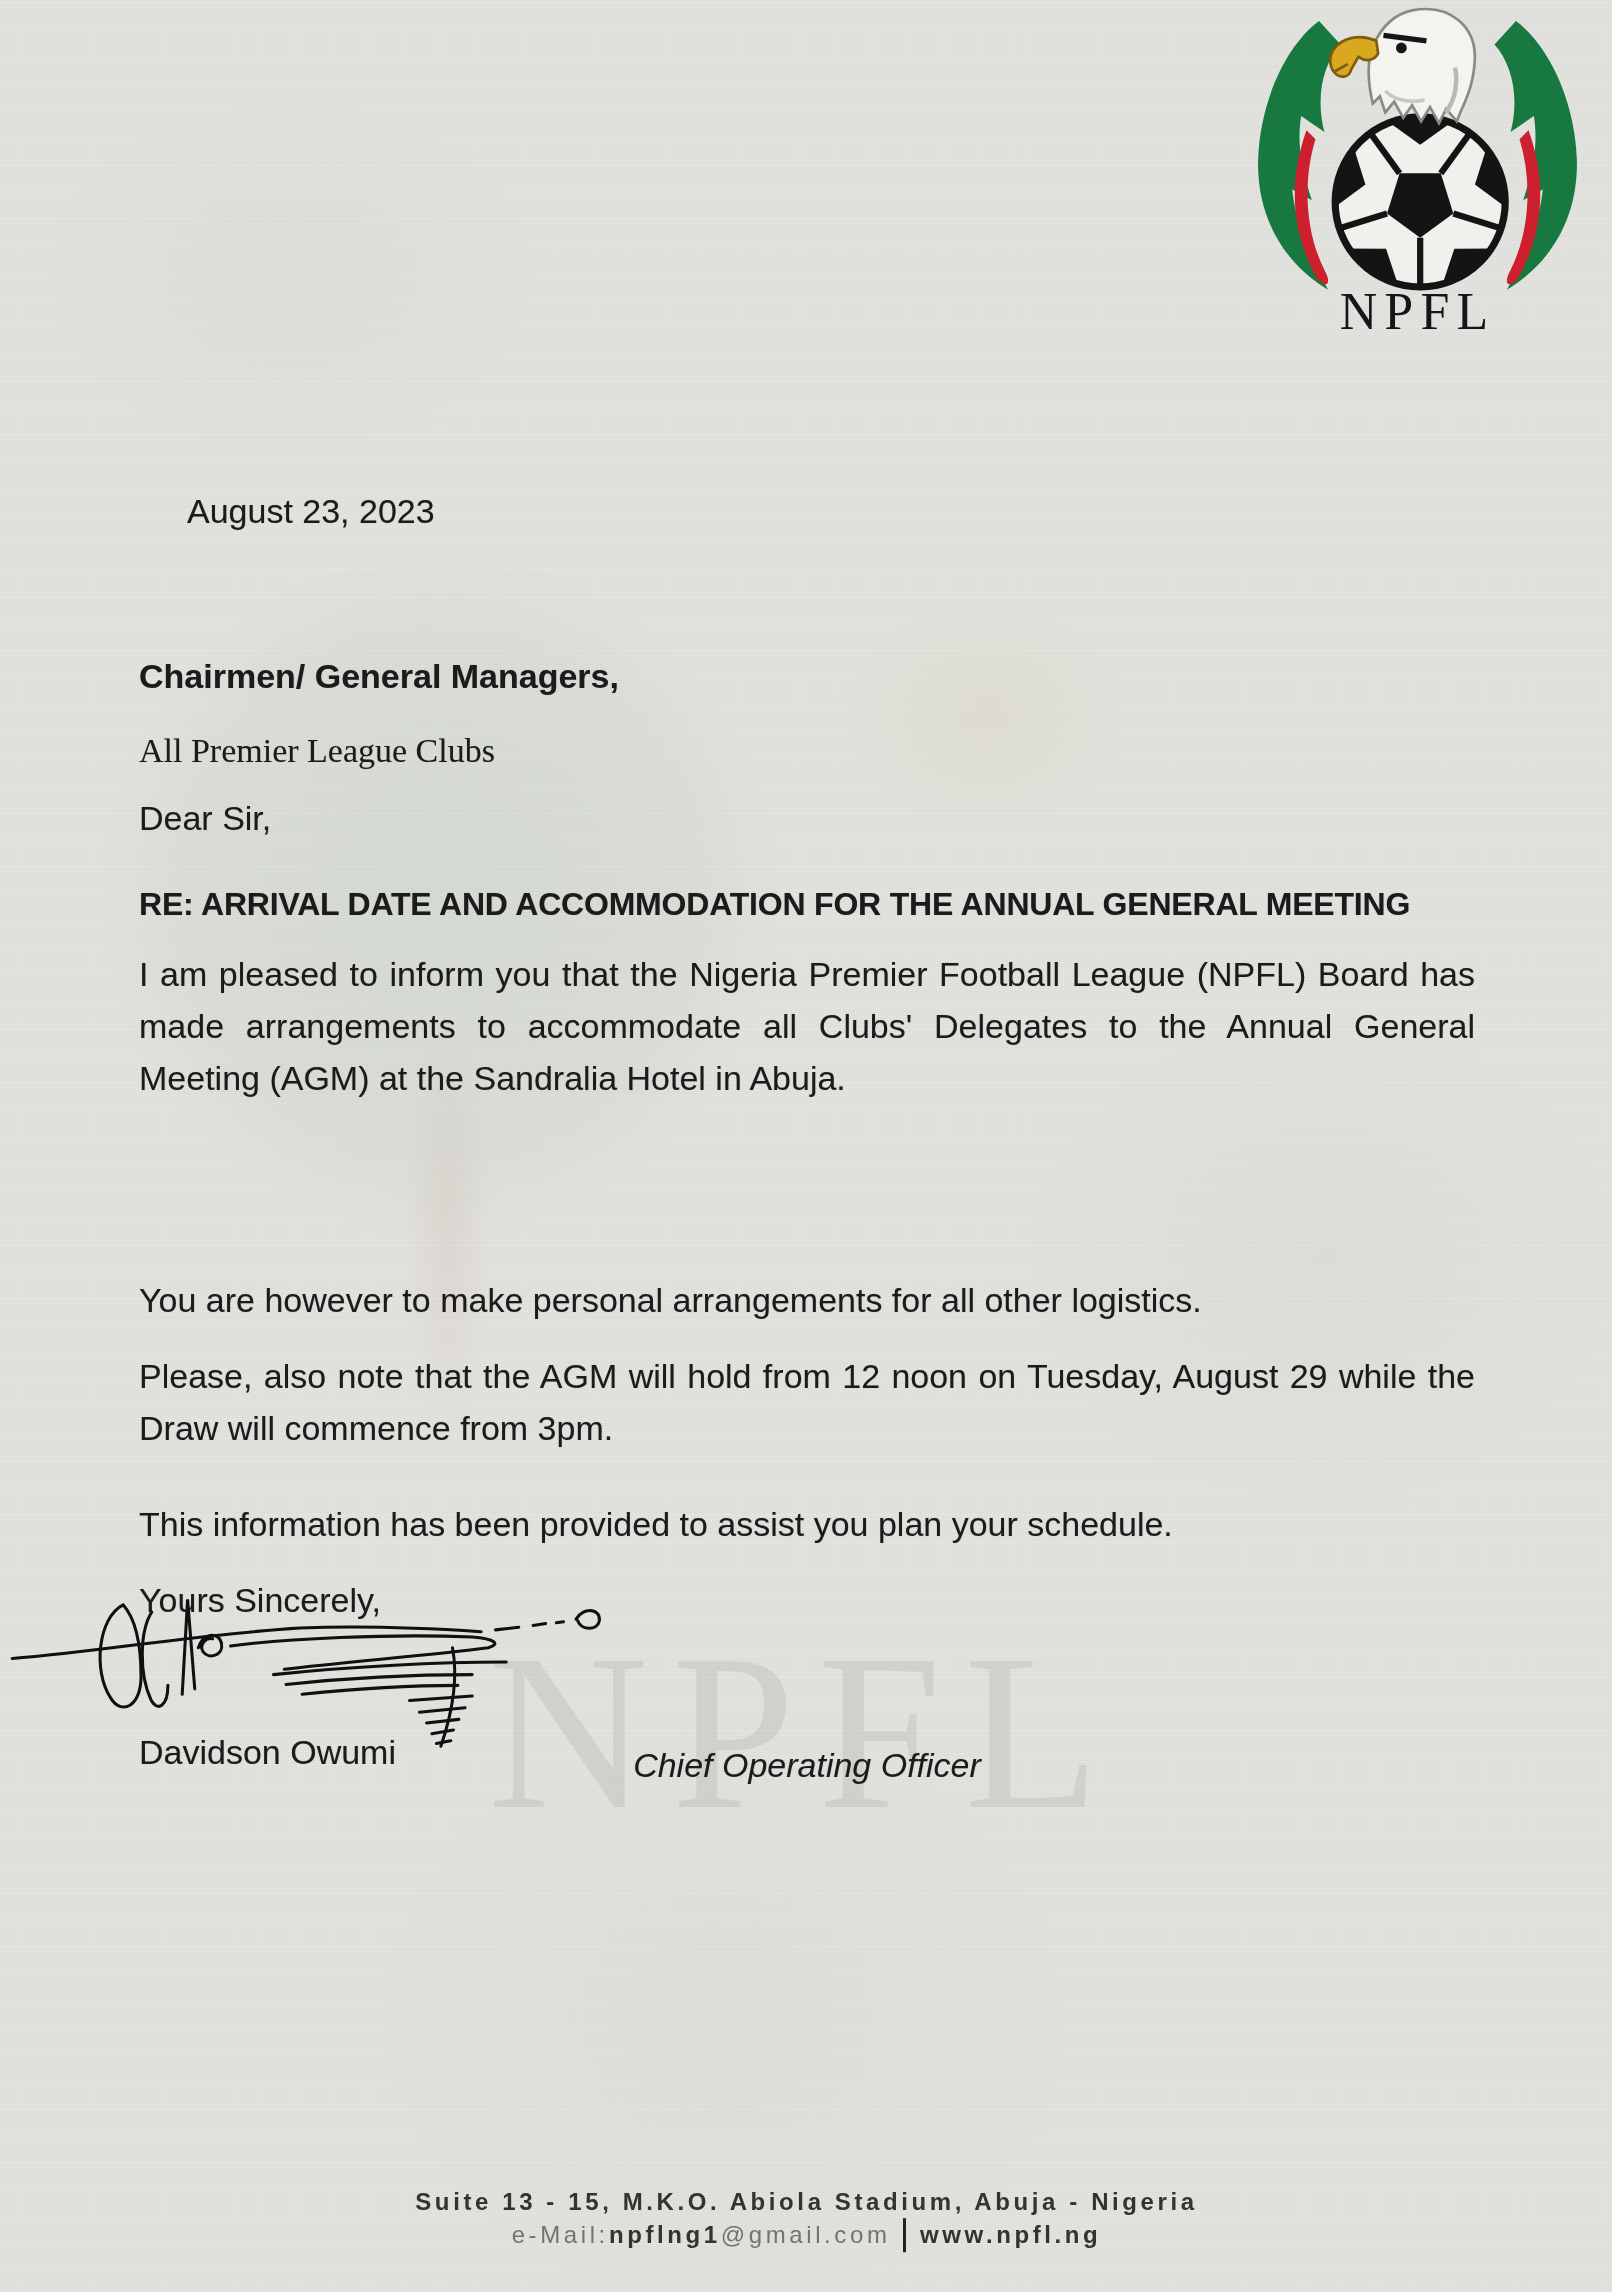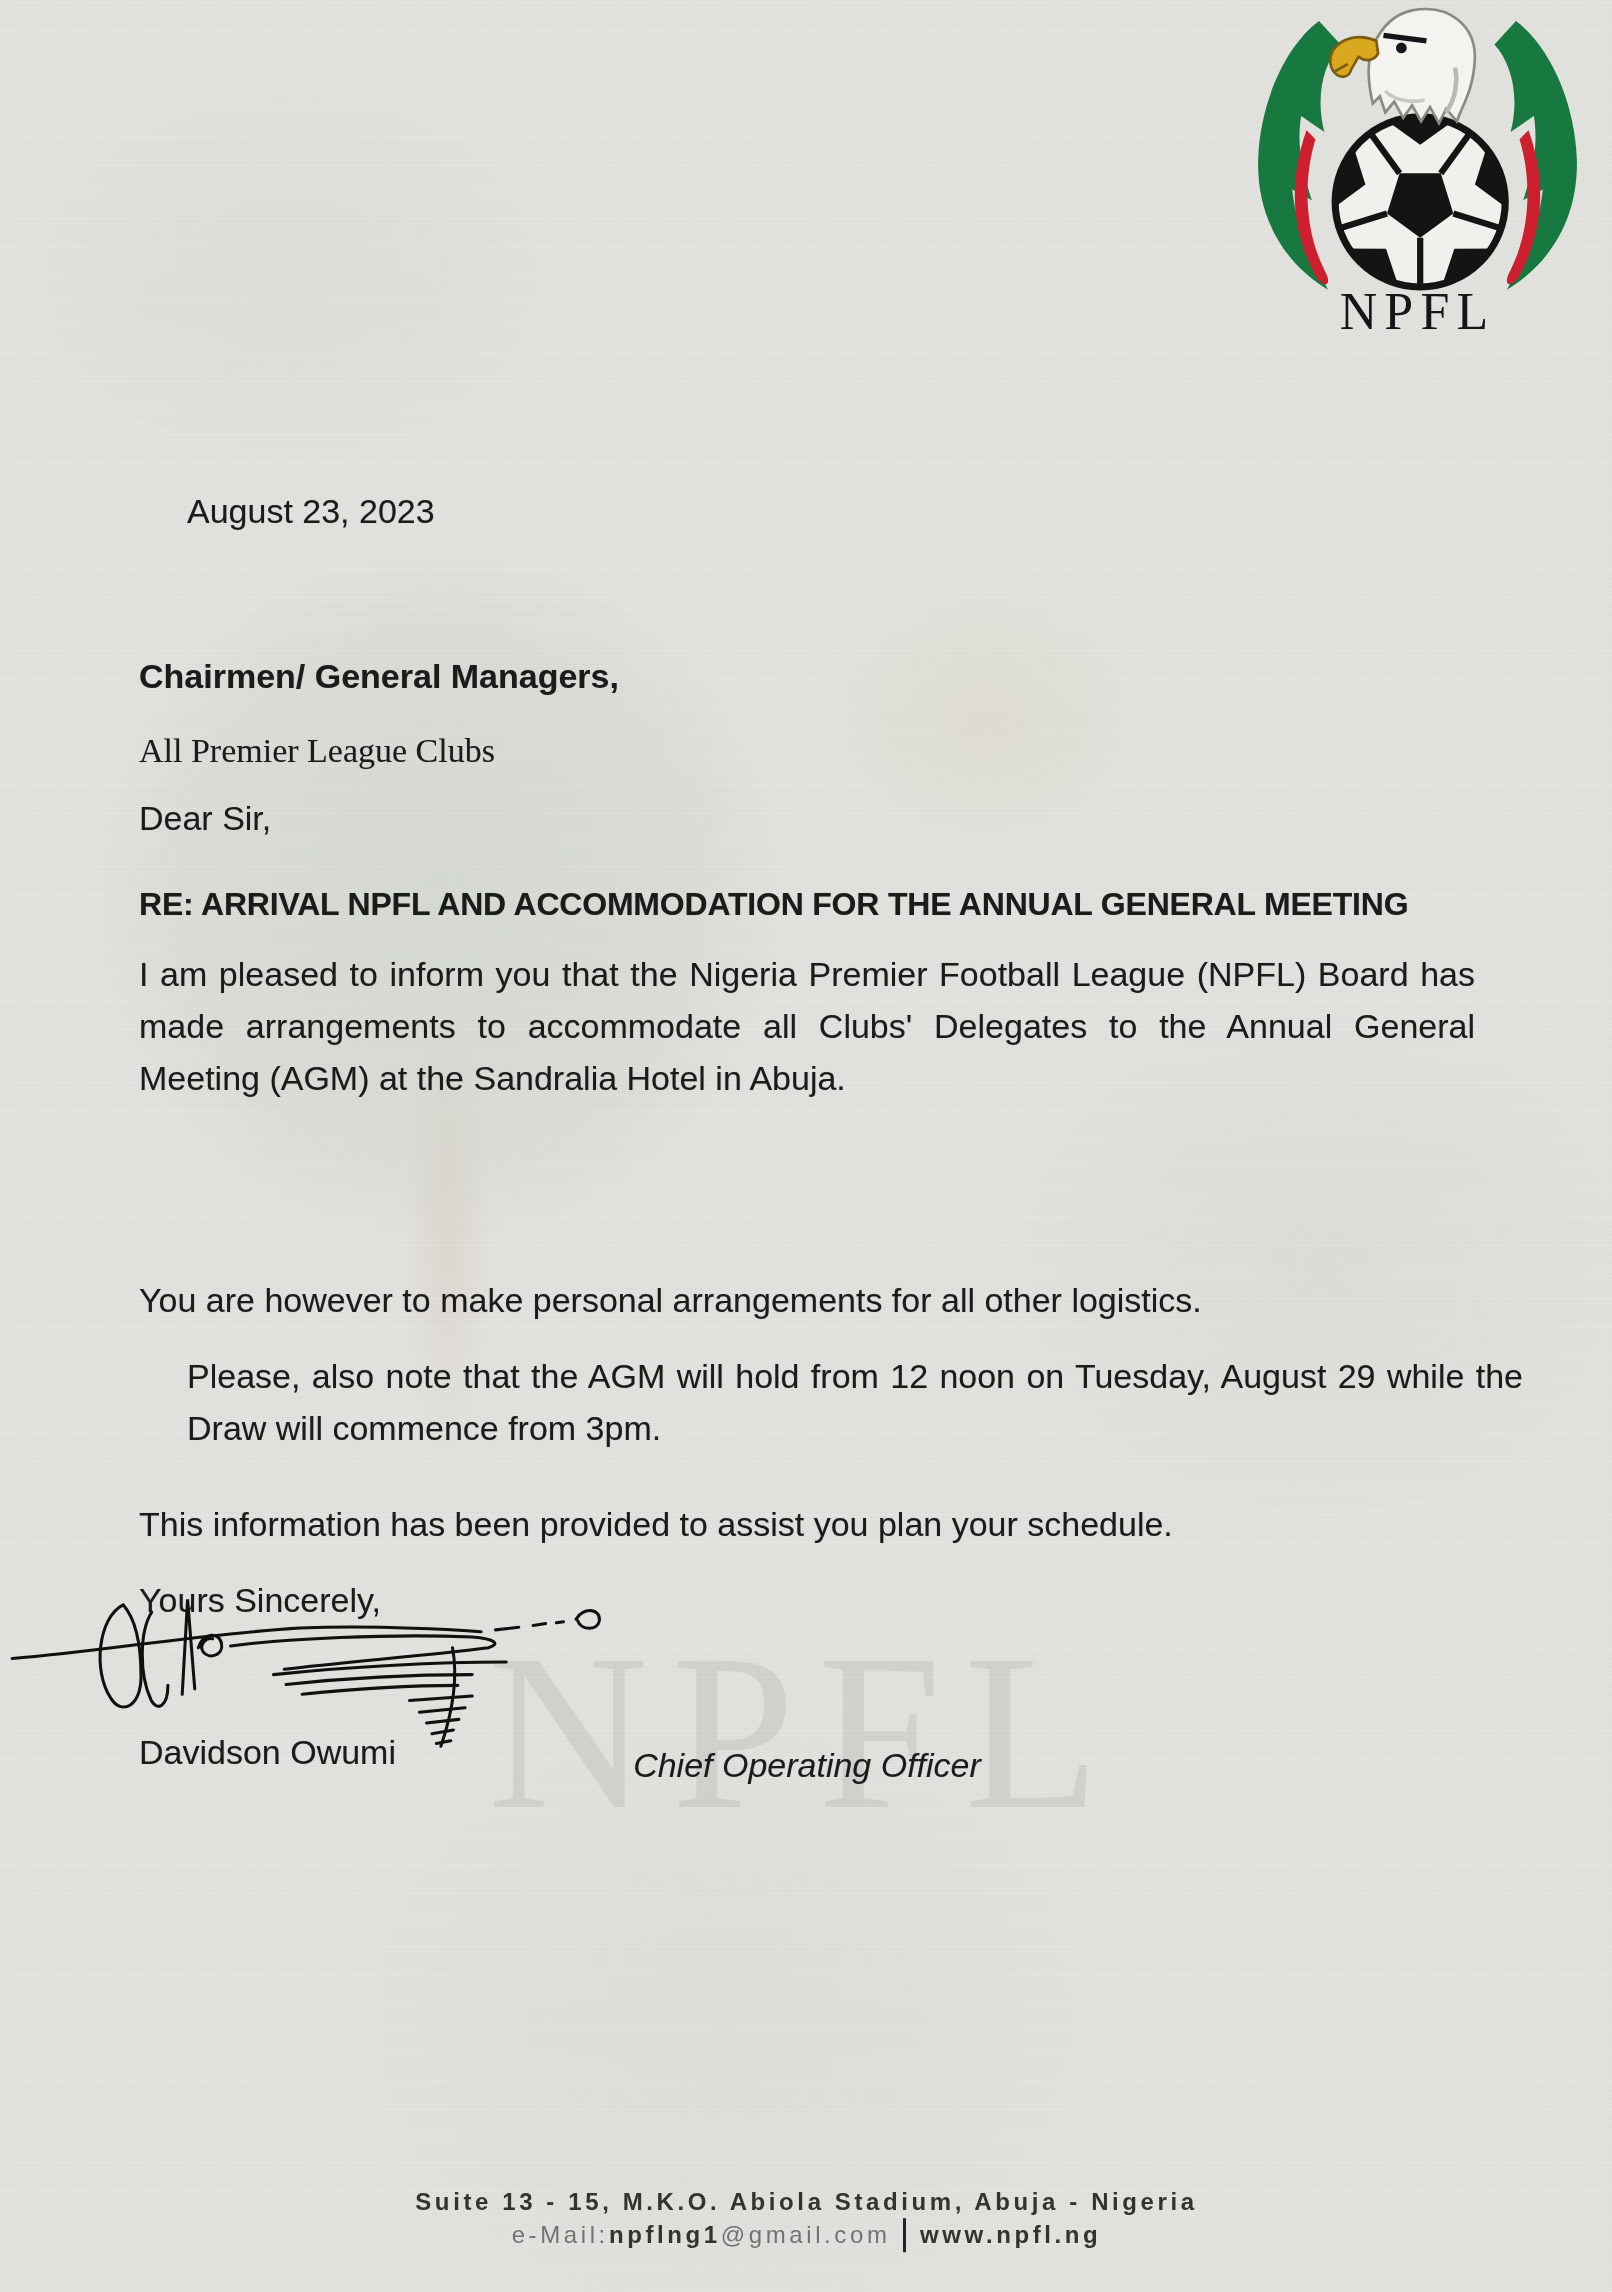--- a/index.html
+++ b/index.html
@@ -50,21 +50,21 @@
   .tx{position:absolute;left:139px;width:1336px;font-size:34px;line-height:52px;}
   .tx .soft, .tx{ text-shadow:0 0 0.9px rgba(20,20,20,0.25); }
   .date{top:485px;margin-left:48px;}
   .addr1{top:650px;font-weight:bold;}
   .addr2{top:725px;font-family:Liberation Serif, serif;}
   .salut{top:792px;}
   .subject{top:878px;font-weight:bold;font-size:32px;letter-spacing:-0.2px;white-space:nowrap;}
   .p1{top:948px;text-align:justify;}
   .p2{top:1136px;text-align:justify;}
   .p3{top:1274px;text-align:justify;}
-  .p4{top:1350px;text-align:justify;margin-left:48px;}
+  .p4{top:1350px;text-align:justify;}
   .p5{top:1498px;text-align:justify;}
   .closing{top:1574px;}
   .sig-name{top:1689px;font-weight:normal;margin-top:37px;}
   .sig-title{top:1739px;font-weight:normal;font-style:italic;text-align:center;}
   .signature{position:absolute;left:5.4px;top:1592px;width:648px;height:210px;}
   
   .footer{
     position:absolute;left:0;top:2185px;width:1613px;text-align:center;
     color:#34332f;font-size:24px;line-height:33px;letter-spacing:3.6px;
   }
@@ -153,21 +153,21 @@
       </g>
 
       <text x="196" y="362" text-anchor="middle" font-family="Liberation Serif, serif" font-size="58" letter-spacing="8" fill="#15151a">NPFL</text>
     </svg>
   </div>
 
   <div class="tx date">August 23, 2023</div>
   <div class="tx addr1">Chairmen/ General Managers,</div>
   <div class="tx addr2">All Premier League Clubs</div>
   <div class="tx salut">Dear Sir,</div>
-  <div class="tx subject">RE: ARRIVAL NPFL AND ACCOMMODATION FOR THE ANNUAL GENERAL MEETING</div>
+  <div class="tx subject">RE: ARRIVAL DATE AND ACCOMMODATION FOR THE ANNUAL GENERAL MEETING</div>
   <div class="tx p1">I am pleased to inform you that the Nigeria Premier Football League (NPFL) Board has made arrangements to accommodate all Clubs' Delegates to the Annual General Meeting (AGM) at the Sandralia Hotel in Abuja.</div>
   <div class="tx p3">You are however to make personal arrangements for all other logistics.</div>
   <div class="tx p4">Please, also note that the AGM will hold from 12 noon on Tuesday, August 29 while the Draw will commence from 3pm.</div>
   <div class="tx p5">This information has been provided to assist you plan your schedule.</div>
   <div class="tx closing">Yours Sincerely,</div>
 
   <svg class="signature" viewBox="0 0 724 234" xmlns="http://www.w3.org/2000/svg">
     <g fill="none" stroke="#101010" stroke-width="3.4" stroke-linecap="round">
 
       <path d="M 8 74 C 110 66, 220 46, 330 40 C 400 37, 470 40, 532 44"></path>

